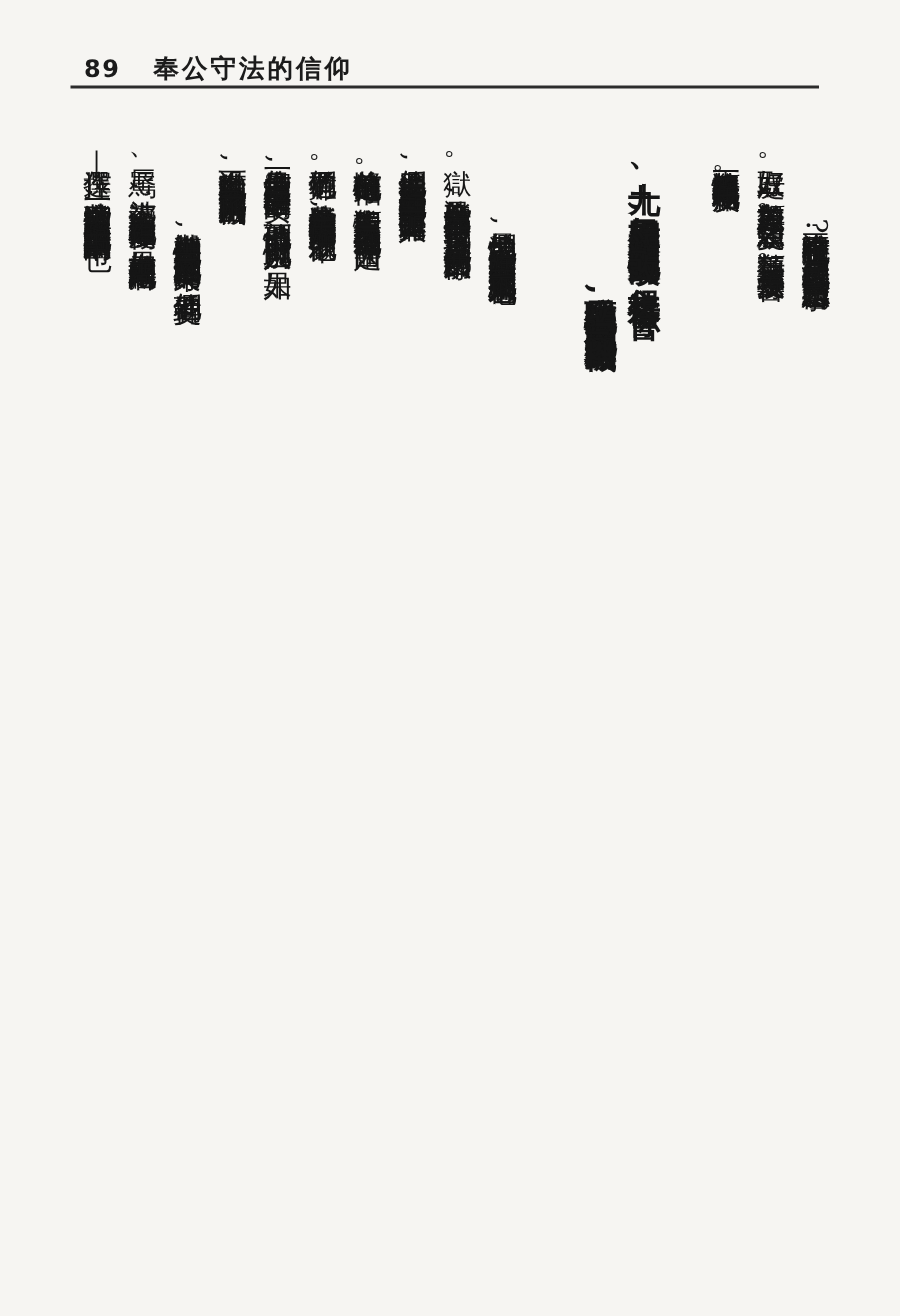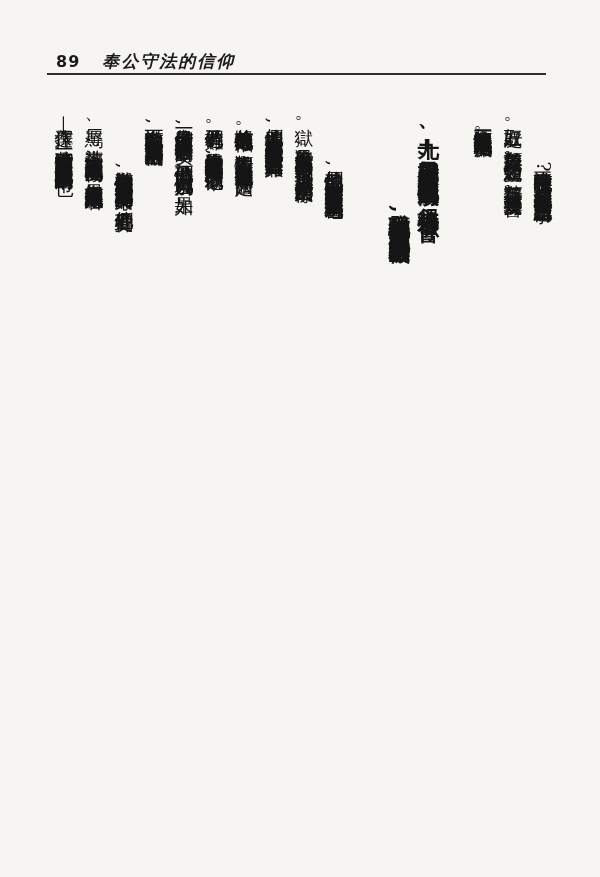--- a/index.html
+++ b/index.html
@@ -11,21 +11,20 @@
     height: 877px;
     background: #f6f5f2;
     overflow: hidden;
     font-family: "DejaVu Serif", serif;
     color: #1b1b1b;
     position: relative;
   }
   .page {
     position: absolute;
     inset: 0;
-    margin-top: 16px;
   }
   
   .running-head {
     position: absolute;
     top: 34px;
     left: 56px;
     right: 56px;
     display: flex;
     align-items: baseline;
   }
@@ -33,21 +32,20 @@
     font-size: 16px;
     font-weight: 600;
     letter-spacing: 1px;
     font-family: "DejaVu Sans", sans-serif;
   }
   .head-title {
     margin-left: 22px;
     font-size: 17px;
     font-weight: 700;
     letter-spacing: 2px;
-    font-style: italic;
   }
   .head-rule {
     position: absolute;
     top: 57px;
     left: 47px;
     right: 54px;
     height: 2px;
     background: #2c2c2c;
   }
   

